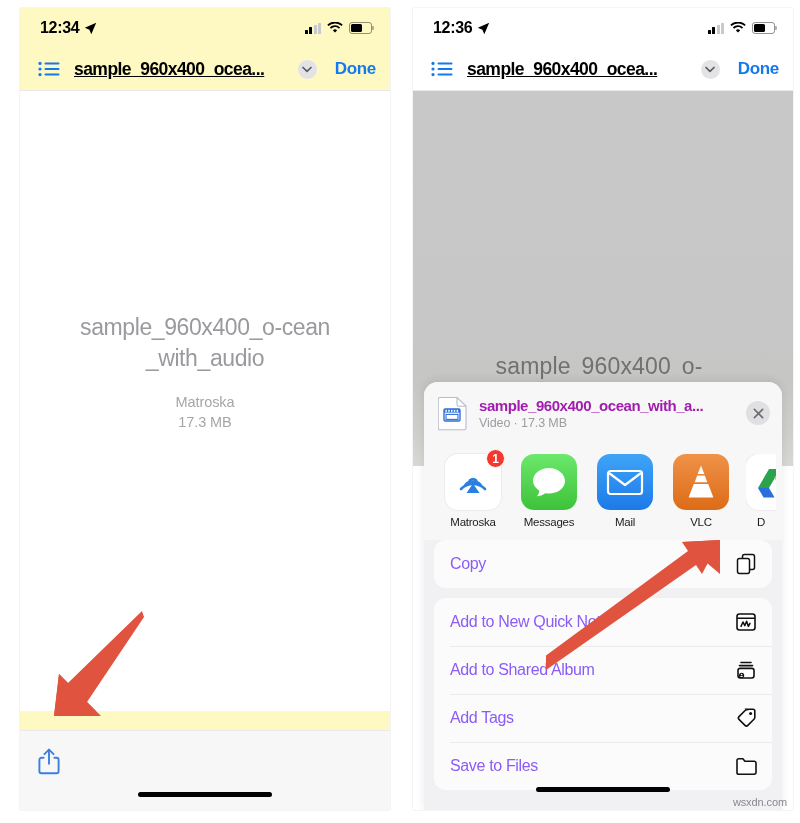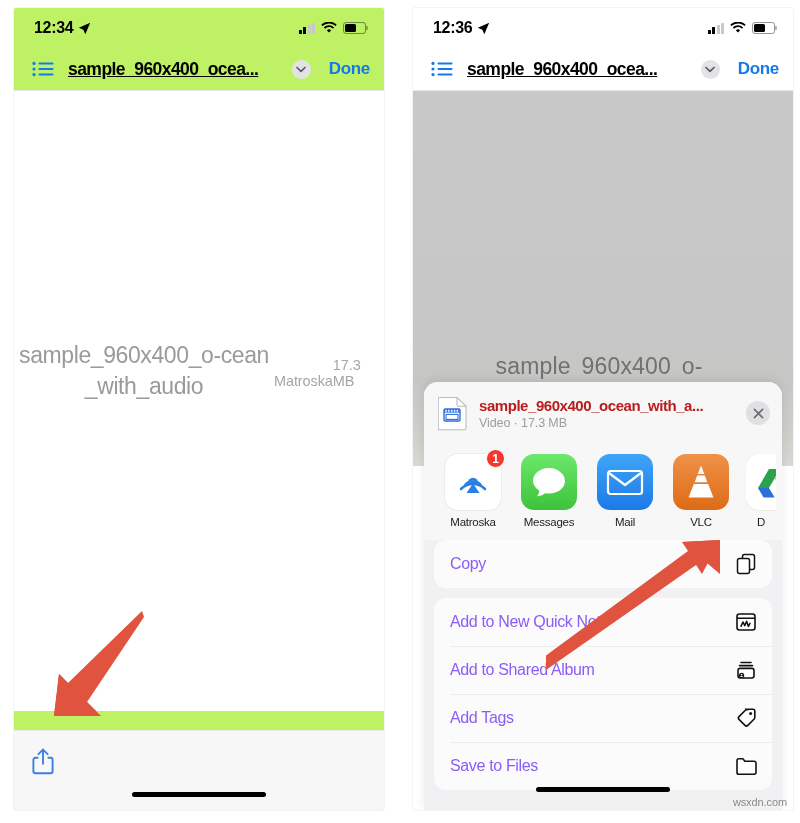--- a/index.html
+++ b/index.html
@@ -6,23 +6,23 @@
   html, body {
     width: 800px; height: 823px;
     background: #ffffff;
     font-family: "Liberation Sans", sans-serif;
     overflow: hidden;
   }
   .stage { position: relative; width: 800px; height: 823px; background: #fff; }
 
   
   .panel-left {
-    position: absolute; left: 14px; top: 8px;
+    position: absolute; left: 20px; top: 8px;
     width: 370px; height: 802px;
-    background: #bef264;
+    background: #fef9c3;
     border-radius: 2px;
     overflow: hidden;
     box-shadow: 0 0 0 1px rgba(0,0,0,0.045);
   }
   .panel-right {
     position: absolute; left: 413px; top: 8px;
     width: 380px; height: 802px;
     background: #ffffff;
     border-radius: 2px;
     overflow: hidden;
@@ -92,21 +92,21 @@
     font-size: 17px; font-weight: 600; color: #1479ec;
     letter-spacing: -0.3px; padding-left: 8px;
   }
   .navbar-sep { height: 1px; background: #e8e8ea; }
 
   
   .doc-body {
     position: relative;
     height: 620px;
     background: #fff;
-    display: flex; 
+    display: flex; flex-direction: column;
     align-items: center; justify-content: center;
     padding-bottom: 60px;
   }
   .doc-name {
     font-size: 23px; color: #9a9a9e; letter-spacing: -0.4px;
     text-align: center; line-height: 1.36; max-width: 260px;
     word-break: break-all;
   }
   .doc-kind {
     margin-top: 20px;
@@ -152,21 +152,21 @@
     box-shadow: 0 -2px 10px rgba(0,0,0,0.09);
   }
   .sheet-head {
     display: flex; align-items: center;
     padding: 13px 12px 13px 14px; gap: 11px;
     background: #f7f7f8;
   }
   .file-thumb { width: 30px; height: 36px; flex: 0 0 auto; }
   .sheet-head-txt { flex: 1 1 auto; min-width: 0; }
   .sheet-file {
-    font-size: 15px; font-weight: 700; color: #b91c1c;
+    font-size: 15px; font-weight: 700; color: #a21caf;
     letter-spacing: -0.45px; white-space: nowrap; overflow: hidden;
   }
   .sheet-sub {
     margin-top: 2px;
     font-size: 12.5px; color: #9c9ca1; letter-spacing: -0.1px;
   }
   .close-btn {
     flex: 0 0 auto;
     width: 24px; height: 24px; border-radius: 50%;
     background: #e0e0e3;

